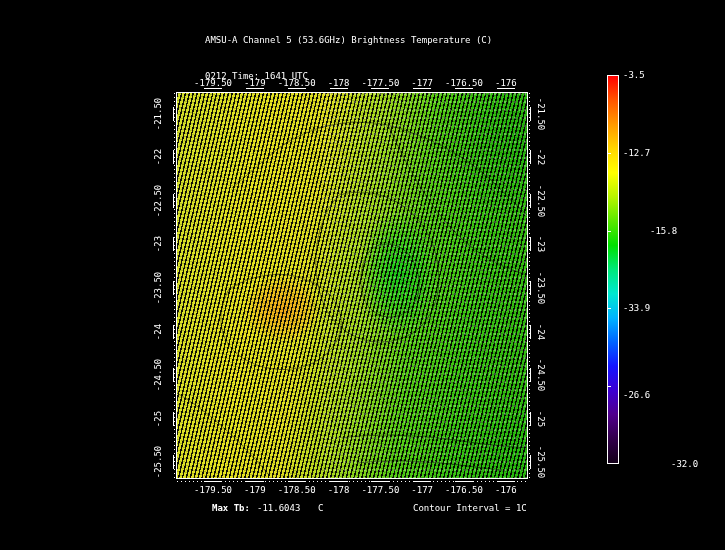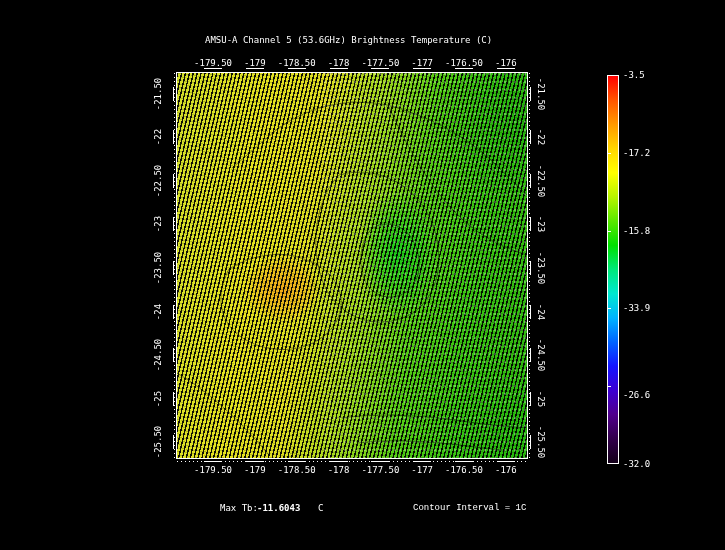--- a/index.html
+++ b/index.html
@@ -3,21 +3,21 @@
 <meta charset="utf-8">
 <style>
   html,body{margin:0;padding:0;background:#000;}
   .canvas{
     position:relative;width:725px;height:550px;background:#000;overflow:hidden;
     font-family:"DejaVu Sans Mono","Liberation Mono",monospace;
     color:#fff;font-size:9px;line-height:12px;
   }
   .title-block{position:absolute;left:205px;top:10px;white-space:pre;}
   
-  .plot{position:absolute;left:176px;top:72px;width:350px;height:385px;border:1px solid #fff;box-sizing:content-box;}
+  .plot{position:absolute;left:176px;top:92px;width:350px;height:385px;border:1px solid #fff;box-sizing:content-box;}
   .layer{position:absolute;left:0;top:0;width:100%;height:100%;}
   .map-fill{
     background:
       radial-gradient(55px 48px at 30% 56%, var(--warm,#f0a818) 0%, rgba(240,168,24,.55) 40%, rgba(240,168,24,0) 72%),
       radial-gradient(52px 85px at 63% 47%, var(--cold,#18c818) 0%, rgba(24,200,24,.5) 45%, rgba(24,200,24,0) 75%),
       radial-gradient(130px 110px at 100% 12%, rgba(20,165,10,.55) 0%, rgba(20,165,10,0) 75%),
       radial-gradient(120px 100px at 100% 95%, rgba(24,185,12,.45) 0%, rgba(24,185,12,0) 75%),
       linear-gradient(97deg, var(--left,#d4e02a) 0%, #e5e220 24%, var(--mid,#dede22) 38%, #9ed81e 53%, #55cd14 66%, var(--right,#3ac512) 80%, #2eb80e 100%);
   }
   .hatch{
@@ -47,22 +47,22 @@
     background:repeating-linear-gradient(to bottom,#fff 0 1px,transparent 1px 4px);}
   .dots-right{position:absolute;left:calc(100% + 2px);top:0;width:1px;height:100%;
     background:repeating-linear-gradient(to bottom,#fff 0 1px,transparent 1px 4px);}
   
   .colorbar{position:absolute;left:607px;top:75px;width:12px;height:389px;}
   .cb-bar{position:absolute;left:0;top:0;width:10px;height:387px;border:1px solid #fff;}
   .cb-minor{position:absolute;left:1px;width:3px;height:1px;background:#fff;}
   .cb-label{position:absolute;left:16px;transform:translateY(-50%);white-space:nowrap;}
   
   .footer span{position:absolute;top:502px;white-space:pre;}
-  .ft-maxtb-label{left:220px;} .ft-maxtb-value{left:257px;font-weight:bold;} .ft-maxtb-unit{left:318px;}
-  .ft-contour{left:413px;font-family:Liberation Mono, monospace;}
+  .ft-maxtb-label{left:212px;font-weight:bold;} .ft-maxtb-value{left:257px;} .ft-maxtb-unit{left:318px;}
+  .ft-contour{left:413px;}
 </style>
 </head>
 <body>
 
 <div class="canvas" style="--left: #d4e02a; --mid: #dede22; --warm: #f0a818; --right: #3ac512; --cold: #18c818;">
 
   <div class="title-block">
     <div>AMSU-A Channel 5 (53.6GHz) Brightness Temperature (C)</div>
     <div>0212 Time: 1641 UTC</div>
     <div>NOAA-15</div>
@@ -162,29 +162,29 @@
 
     <div class="dots-bottom"></div>
     <div class="dots-left"></div>
     <div class="dots-right"></div>
   </div>
 
   <div class="colorbar">
     <div class="cb-bar" id="cb-bar" style="background: linear-gradient(rgb(255, 0, 0), rgb(255, 85, 0), rgb(255, 153, 0), rgb(255, 213, 0), rgb(255, 255, 0), rgb(183, 244, 0), rgb(90, 232, 0), rgb(0, 224, 0), rgb(0, 232, 122), rgb(0, 232, 208), rgb(0, 180, 255), rgb(0, 100, 255), rgb(20, 20, 255), rgb(60, 0, 210), rgb(80, 0, 140), rgb(50, 0, 75), rgb(20, 0, 25));"></div>
     <div id="cb-labels">
         <span class="cb-label" style="top: 0%;">-3.5</span>
-        <span class="cb-label" style="top: 20%;">-17.2</span>
+        <span class="cb-label" style="top: 20%;">-12.7</span>
         <i class="cb-minor" style="top: 20%;"></i>
-        <span class="cb-label" style="top: 40%;">-15.8</span>
+        <span class="cb-label" style="top: 40%; margin-left: 27px;">-15.8</span>
         <i class="cb-minor" style="top: 40%;"></i>
         <span class="cb-label" style="top: 60%;">-33.9</span>
         <i class="cb-minor" style="top: 60%;"></i>
         <span class="cb-label" style="top: 80%; margin-top: 9px;">-26.6</span>
         <i class="cb-minor" style="top: 80%;"></i>
-        <span class="cb-label" style="top: 100%;">-32.0</span>
+        <span class="cb-label" style="top: 100%; margin-left: 48px;">-32.0</span>
       </div>
   </div>
 
   <div class="footer">
     <span class="ft-maxtb-label">Max Tb:</span>
     <span class="ft-maxtb-value">-11.6043</span>
     <span class="ft-maxtb-unit">C</span>
     <span class="ft-contour">Contour Interval = 1C</span>
   </div>
 

